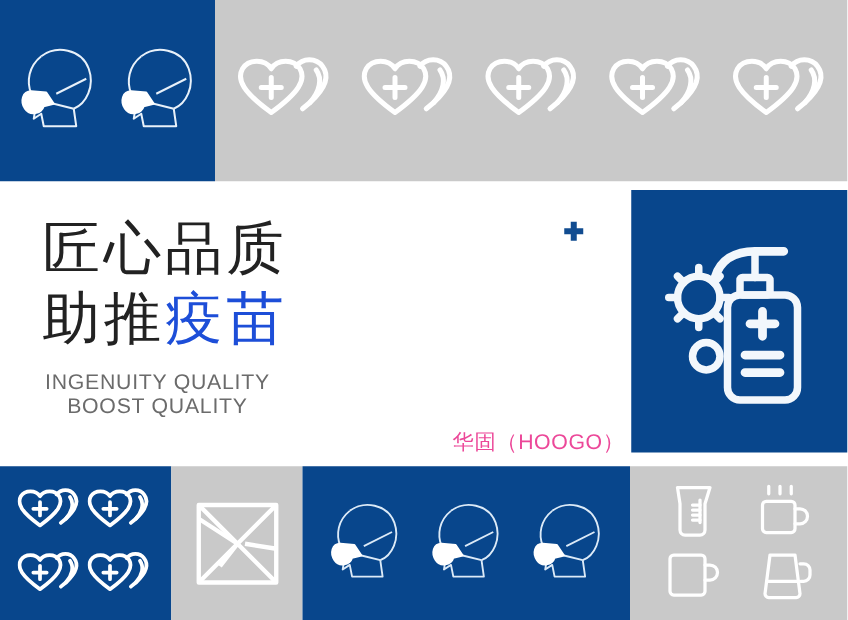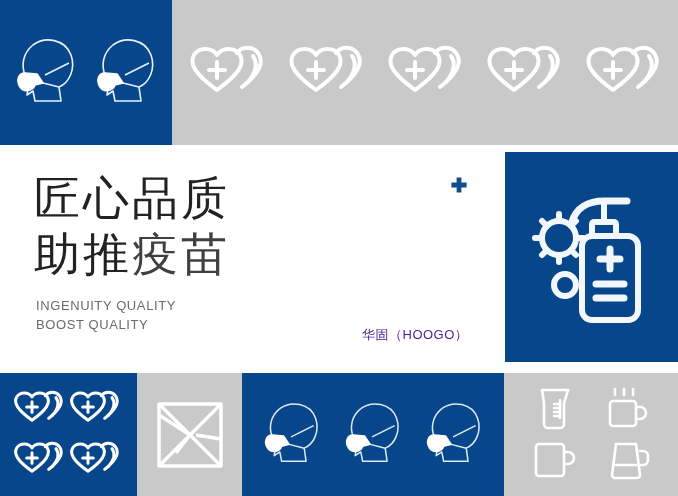--- a/index.html
+++ b/index.html
@@ -52,36 +52,37 @@
     left: 34px; top: 22px;
   }
   .h-line {
     font-size: 46px;
     line-height: 56px;
     letter-spacing: 3px;
     color: #222222;
     white-space: nowrap;
     font-weight: 400;
   }
-  .h-accent { color: #404040; }
+  .h-accent { color: #1d4ed8; }
   .sub-en {
     position: absolute;
     left: 36px; top: 148px;
-    font-size: 13px;
+    font-size: 17px;
     line-height: 19px;
     letter-spacing: 0.6px;
     color: #6B6B6B;
     white-space: nowrap;
+    text-align: center;
   }
   #brand-name {
     position: absolute;
-    left: 362px; top: 178px;
-    font-size: 13px;
+    left: 362px; top: 194px;
+    font-size: 17px;
     letter-spacing: 0.5px;
-    color: #4c1d95;
+    color: #ec4899;
     white-space: nowrap;
   }
   #plus-mark {
     position: absolute;
     left: 449px; top: 28px;
     width: 20px; height: 20px;
   }
 
   #sanitizer-icon-wrap {
     position: absolute; inset: 0;

